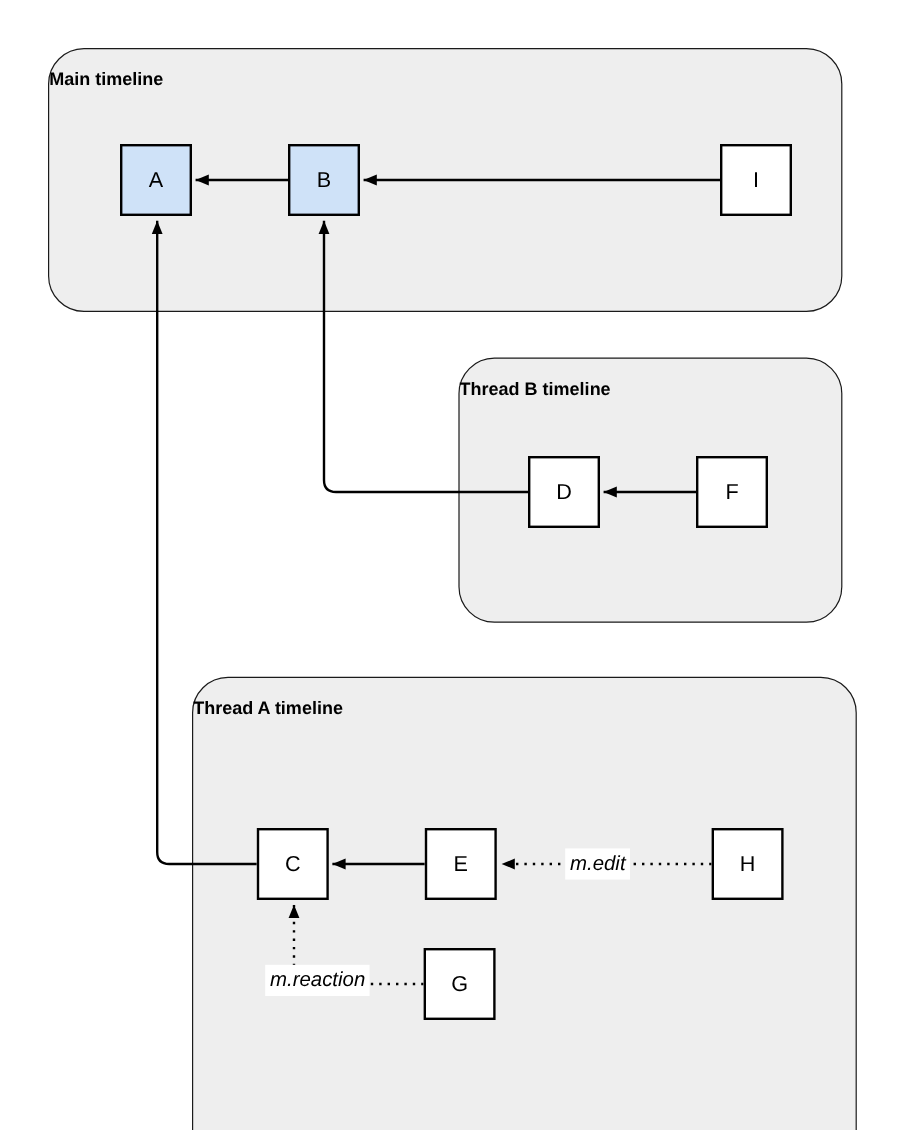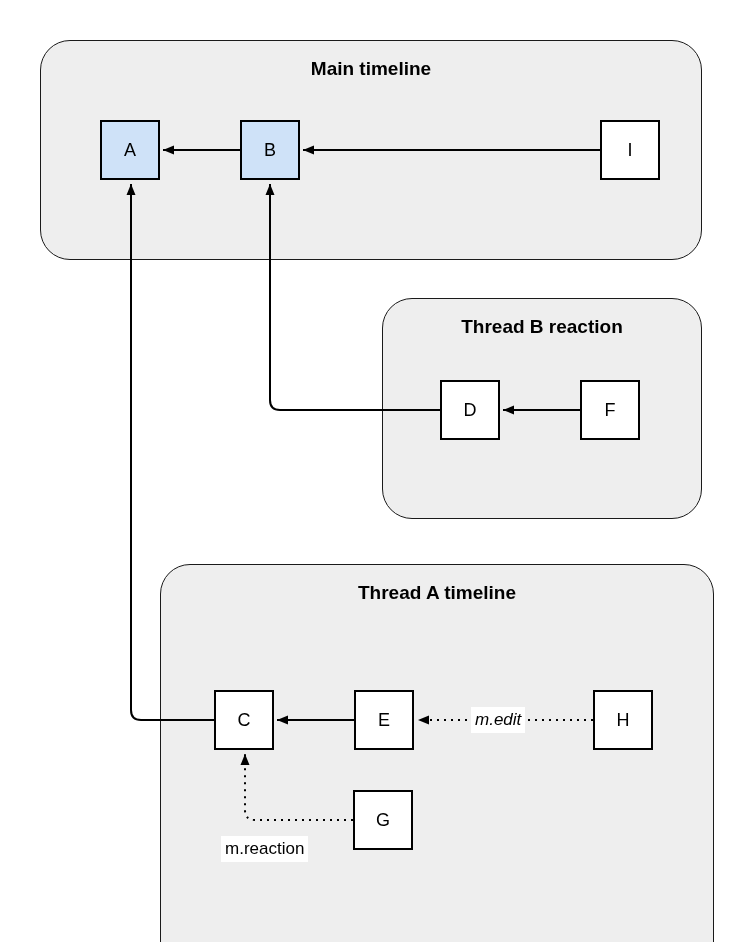--- a/index.html
+++ b/index.html
@@ -17,23 +17,22 @@
   }
   .container-box {
     position: absolute;
     background: var(--container-fill, #eeeeee);
     border: 1.5px solid var(--container-stroke, #1a1a1a);
     border-radius: 30px;
     box-sizing: border-box;
   }
   .container-title {
     width: 100%;
-    text-align: center;
     font-weight: bold;
-    font-size: 19px;
+    font-size: 15px;
     color: #000000;
     padding-top: 17px;
   }
   #box-main    { left: 40px;  top: 40px;  width: 662px; height: 220px; }
   #box-threadb { left: 382px; top: 298px; width: 320px; height: 221px; }
   #box-threada { left: 160px; top: 564px; width: 554px; height: 419px; }
 
   svg.connector-layer {
     position: absolute;
     left: 0; top: 0;
@@ -75,33 +74,33 @@
   .edge-label {
     position: absolute;
     background: var(--label-bg, #ffffff);
     color: #000000;
     font-size: 17px;
     line-height: 1.2;
     padding: 3px 4px;
     white-space: nowrap;
   }
   #label-edit     { left: 471px; top: 707px; font-style: italic; }
-  #label-reaction { left: 221px; top: 836px; }
+  #label-reaction { left: 221px; top: 804px; font-style: italic; }
 </style>
 </head>
 <body>
 
 <div id="canvas" style="--page-bg: #ffffff; --container-fill: #eeeeee; --container-stroke: #1a1a1a; --node-fill: #ffffff; --node-highlight-fill: #cfe2f8; --node-stroke: #000000; --edge-stroke: #000000; --label-bg: #ffffff;">
 
   <div class="container-box" id="box-main">
     <div class="container-title">Main timeline</div>
   </div>
 
   <div class="container-box" id="box-threadb">
-    <div class="container-title">Thread B reaction</div>
+    <div class="container-title">Thread B timeline</div>
   </div>
 
   <div class="container-box" id="box-threada">
     <div class="container-title">Thread A timeline</div>
   </div>
 
   <svg class="connector-layer" viewBox="0 0 756 942" xmlns="http://www.w3.org/2000/svg">
     <defs>
       <marker id="arrowhead" viewBox="0 0 14 12" markerWidth="14" markerHeight="12" refX="12.5" refY="6" orient="auto" markerUnits="userSpaceOnUse">
         <path d="M1.5,1.5 L12.5,6 L1.5,10.5 Z" fill="#000000"></path>

